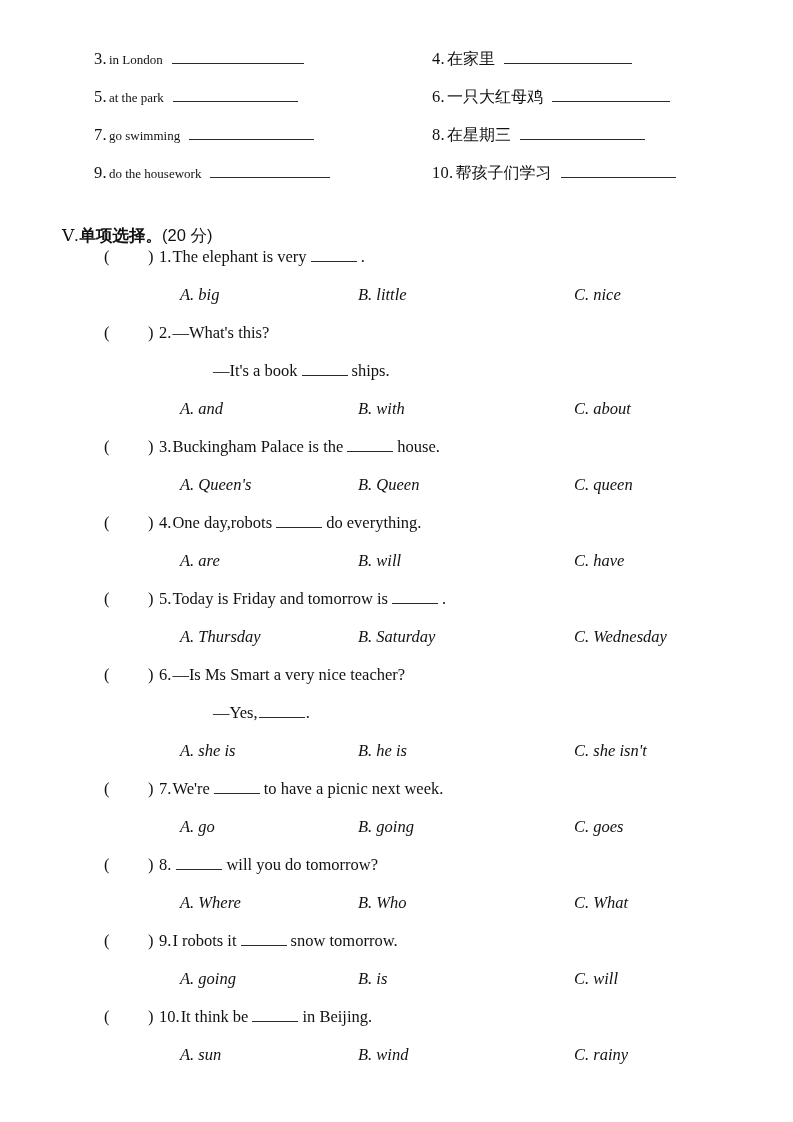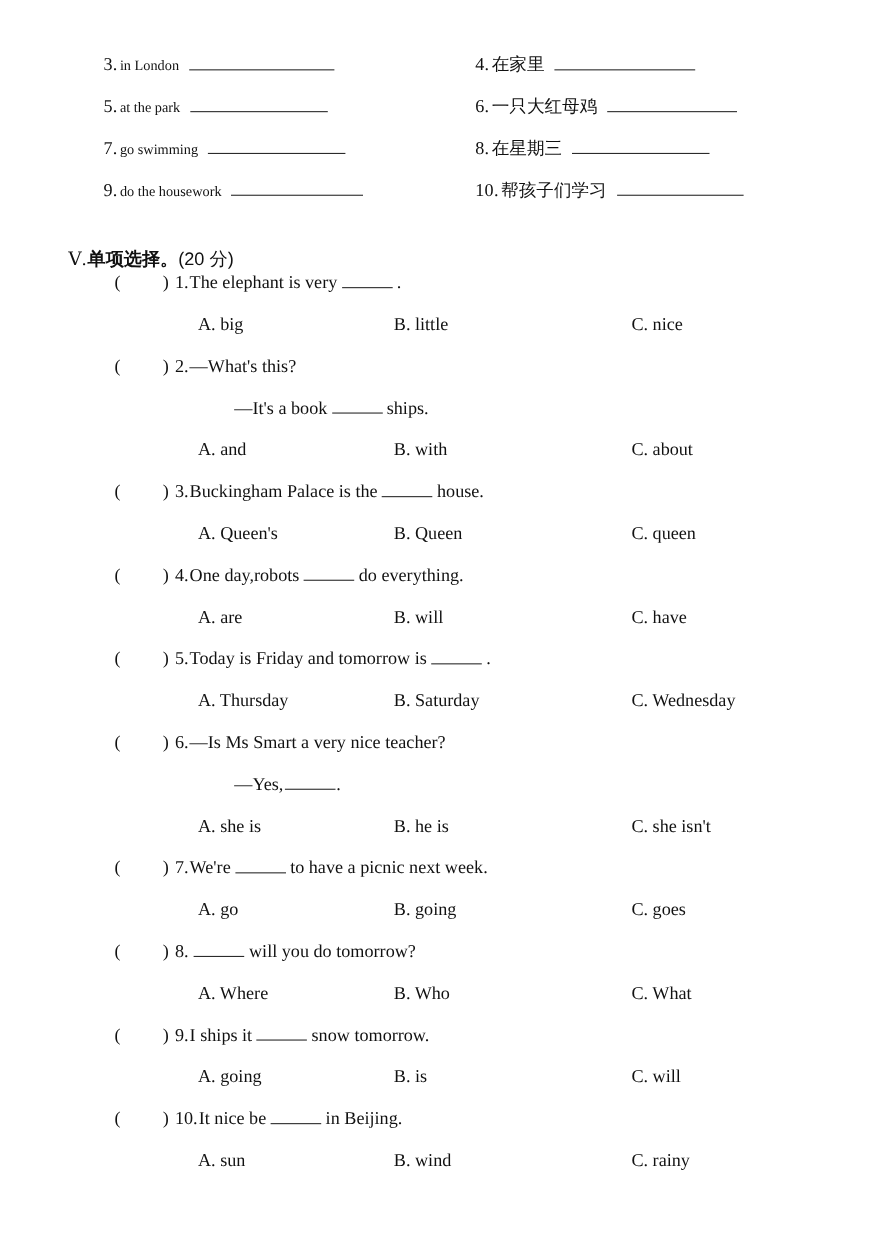--- a/index.html
+++ b/index.html
@@ -147,20 +147,21 @@
     height: 14px;
     margin: 0 4px;
   }
   .blank.tight-left  { margin-left: 1px; }
   .blank.tight-right { margin-right: 1px; }
 
   .opt-row {
     position: relative;
     height: 38px;
     width: 723px;
+    font-style: italic;
   }
   .opt {
     position: absolute;
     top: 0;
     font-size: 16.5px;
     line-height: 24px;
     white-space: nowrap;
   }
   .opt.a { left: 180px; }
   .opt.b { left: 358px; }
@@ -357,36 +358,36 @@
       <div class="opt-row">
         <span class="opt a">A. Where</span>
         <span class="opt b">B. Who</span>
         <span class="opt c">C. What</span>
       </div>
       <div class="mc-line">
         <span class="mc-paren-open">(</span>
         <span class="mc-paren-close">)</span>
         <span class="mc-stem">
           <span class="stem-num">9.</span>
-          <span class="stem-txt">I ships it</span>
+          <span class="stem-txt">I robots it</span>
           <span class="blank"></span>
           <span class="stem-txt">snow tomorrow.</span>
         </span>
       </div>
       <div class="opt-row">
         <span class="opt a">A. going</span>
         <span class="opt b">B. is</span>
         <span class="opt c">C. will</span>
       </div>
       <div class="mc-line">
         <span class="mc-paren-open">(</span>
         <span class="mc-paren-close">)</span>
         <span class="mc-stem">
           <span class="stem-num">10.</span>
-          <span class="stem-txt">It nice be</span>
+          <span class="stem-txt">It think be</span>
           <span class="blank"></span>
           <span class="stem-txt">in Beijing.</span>
         </span>
       </div>
       <div class="opt-row">
         <span class="opt a">A. sun</span>
         <span class="opt b">B. wind</span>
         <span class="opt c">C. rainy</span>
       </div>
     </div>

